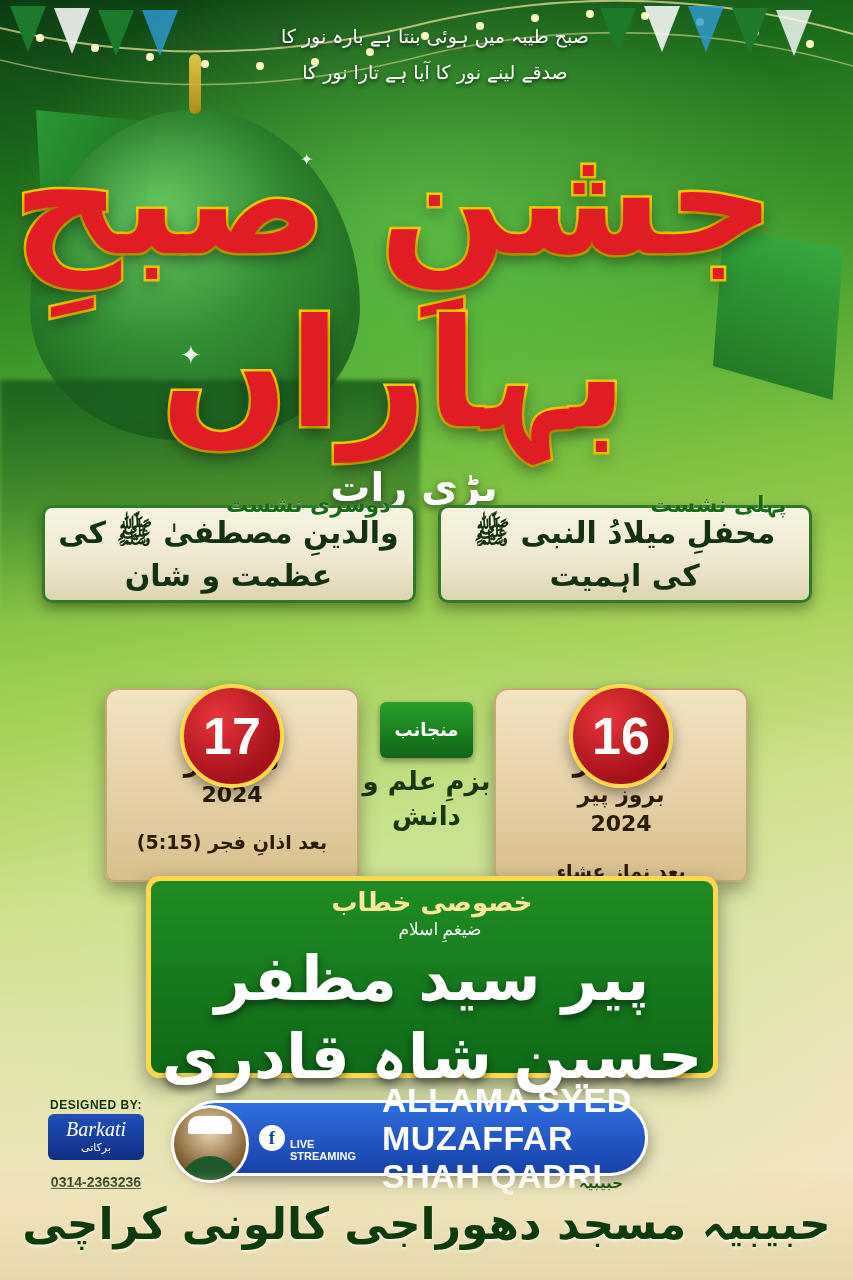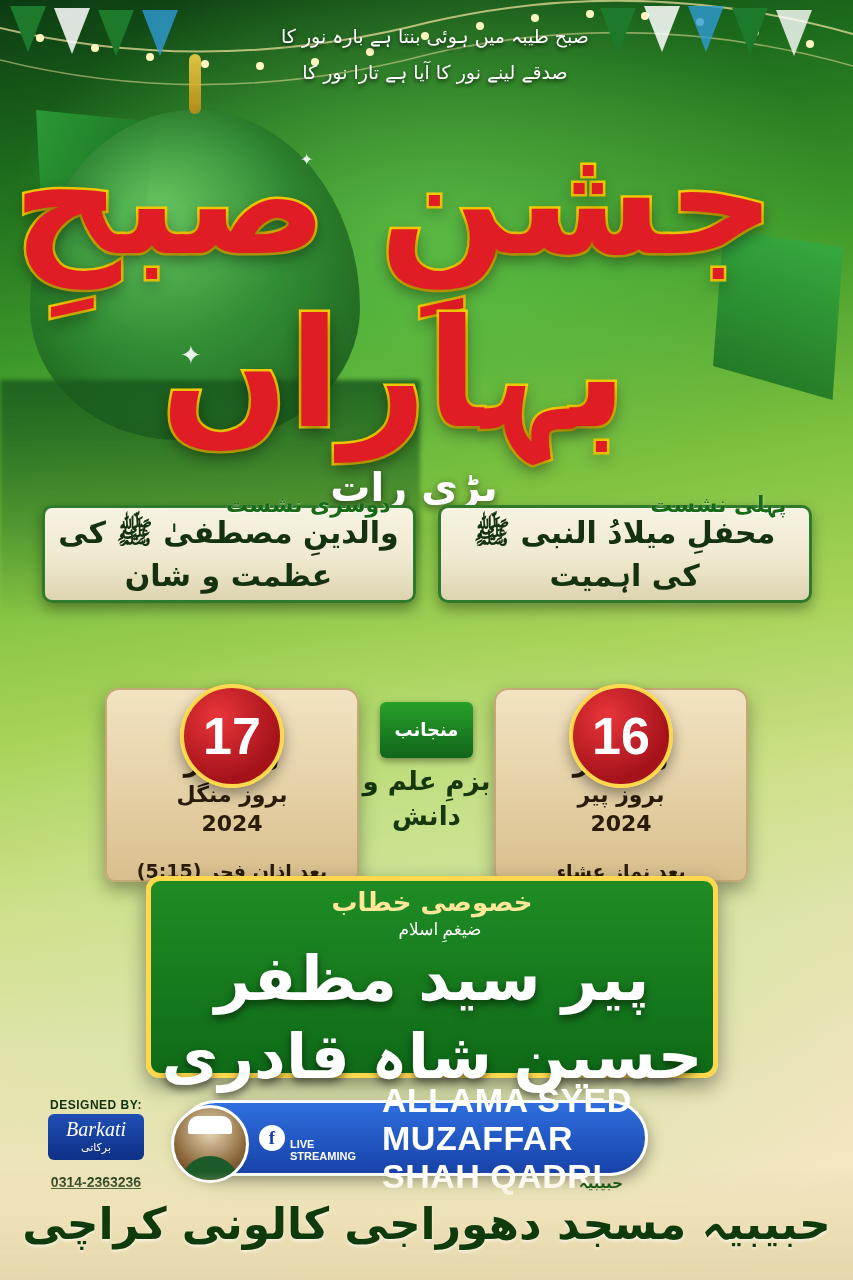--- a/index.html
+++ b/index.html
@@ -513,21 +513,20 @@
     <div class="center-tag">
       <div class="center-chip">منجانب</div>
       <div>بزمِ علم و</div>
       <div>دانش</div>
     </div>
 
     <div class="scroll left">
       <div class="day-badge">17</div>
       <div class="scroll-inner">
         <div class="scroll-month">ستمبر</div>
-        <div class="scroll-day">بروز منگل</div>
         <div class="scroll-day">2024</div>
         <div class="scroll-note">بعد اذانِ فجر (5:15)</div>
       </div>
     </div>
 
   </div>
 
   <div class="speaker">
     <div class="speaker-heading">خصوصی خطاب</div>
     <div class="speaker-title">ضیغمِ اسلام</div>

